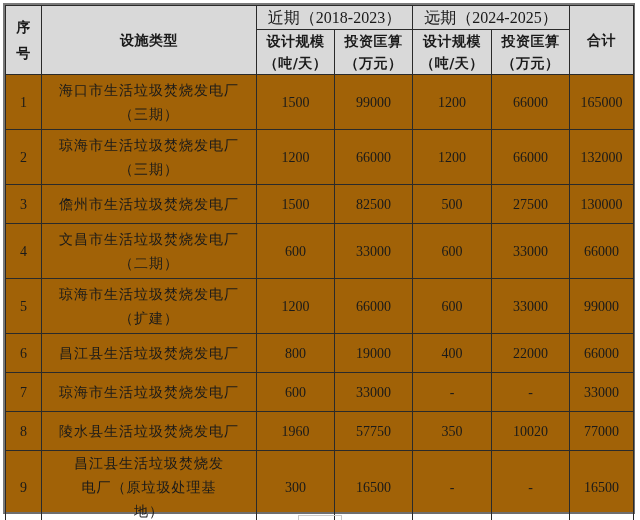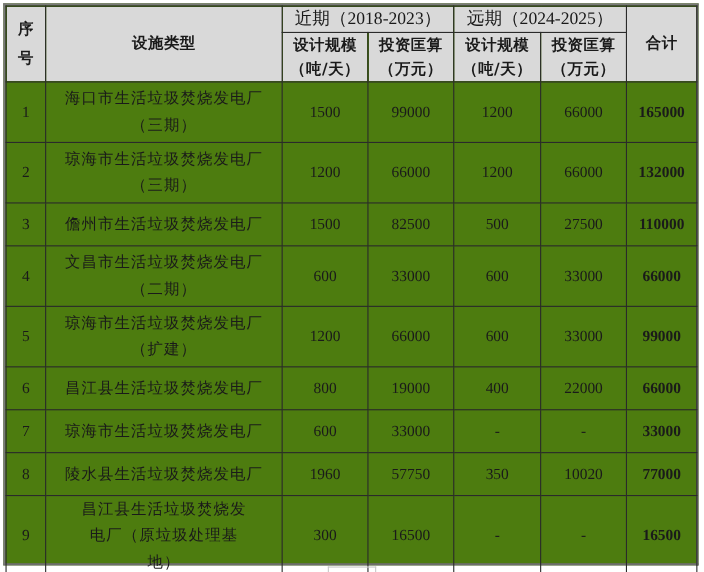--- a/index.html
+++ b/index.html
@@ -14,21 +14,21 @@
       position: absolute;
       left: 3px;
       top: 3px;
       width: 632px;
       height: 511px;
       border-top: 2px solid #7a7a7a;
       border-left: 2px solid #7a7a7a;
       border-right: 2px solid #6e6e6e;
       border-bottom: 2px solid #6e6e6e;
       box-sizing: border-box;
-      background: #4d7c0f;
+      background: #a16207;
     }
     table {
       position: absolute;
       left: 0;
       top: 0;
       border-collapse: collapse;
       table-layout: fixed;
       width: 628px;
       font-family: "Liberation Serif", "DejaVu Serif", serif;
       color: #1a1a1a;
@@ -58,21 +58,21 @@
     }
     td.name {
       font-family: "DejaVu Sans", sans-serif;
       font-size: 14px;
       letter-spacing: 1px;
       line-height: 24px;
       padding: 0 6px;
       margin-top: 24px;
     }
     td.total {
-      font-weight: bold;
+      font-weight: normal;
     }
     .r-h1 { height: 24px; }
     .r-h2 { height: 44px; }
     .r-2line { height: 55px; }
     .r-1line { height: 39px; }
     .artifact {
       position: absolute;
       left: 298px;
       top: 515px;
       width: 44px;
@@ -145,21 +145,21 @@
         <td>66000</td>
         <td class="total">132000</td>
       </tr>
       <tr class="r-1line">
         <td>3</td>
         <td class="name">儋州市生活垃圾焚烧发电厂</td>
         <td>1500</td>
         <td>82500</td>
         <td>500</td>
         <td>27500</td>
-        <td class="total">110000</td>
+        <td class="total">130000</td>
       </tr>
       <tr class="r-2line">
         <td>4</td>
         <td class="name">文昌市生活垃圾焚烧发电厂（二期）</td>
         <td>600</td>
         <td>33000</td>
         <td>600</td>
         <td>33000</td>
         <td class="total">66000</td>
       </tr>

